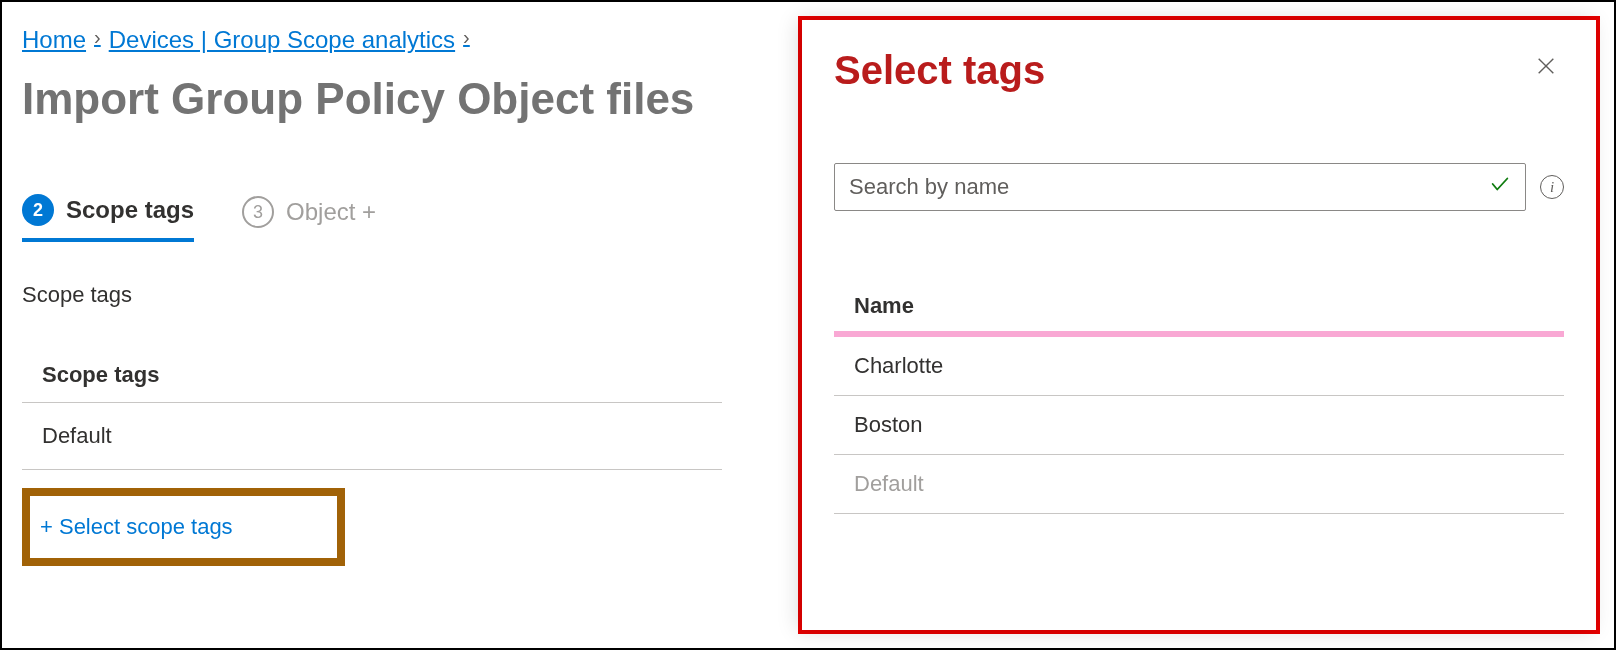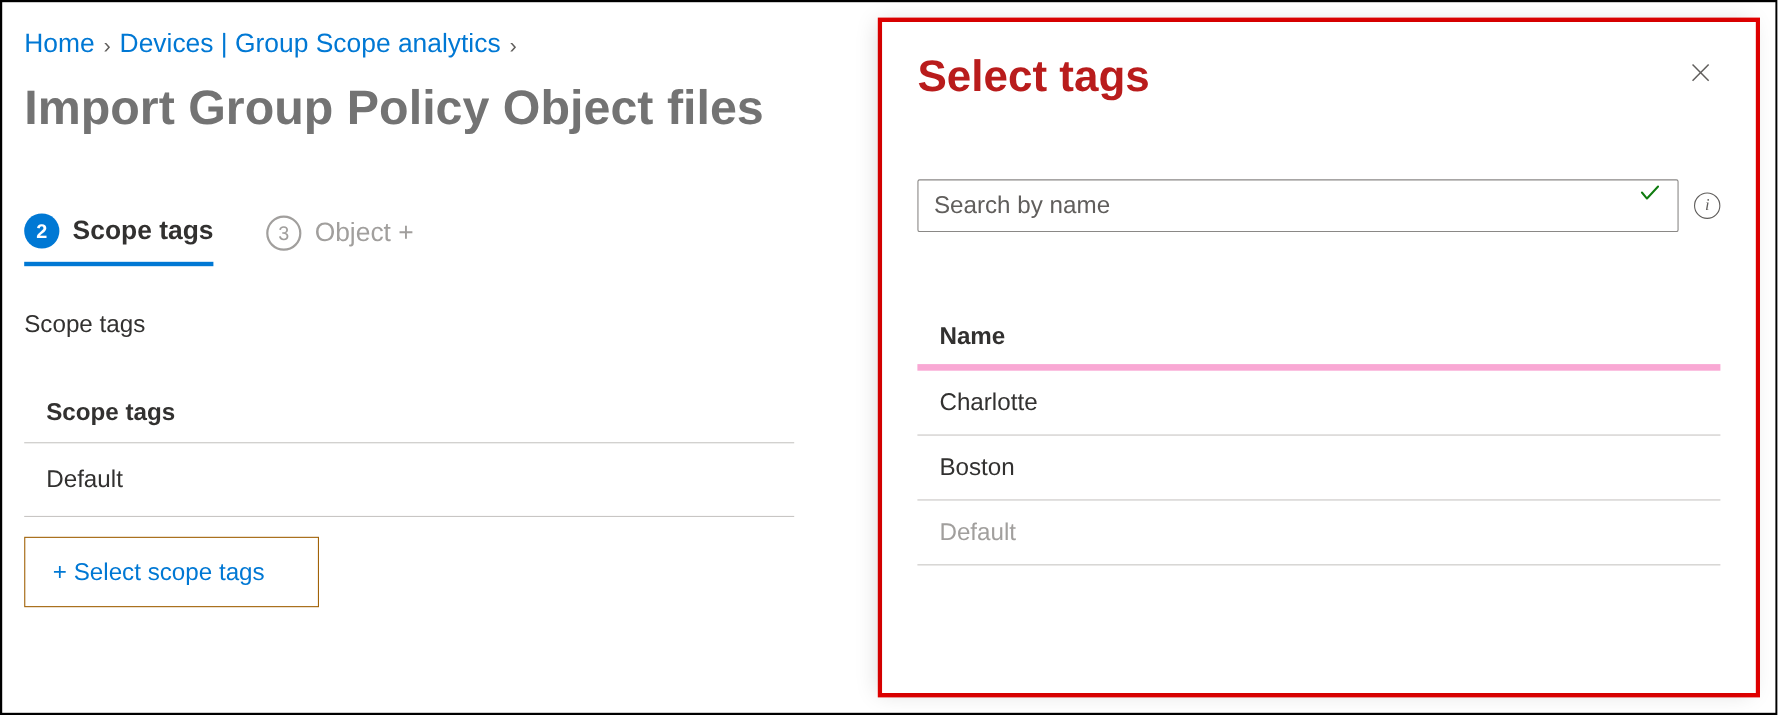--- a/index.html
+++ b/index.html
@@ -1,42 +1,42 @@
 <!DOCTYPE html>
 <html><head>
 <meta charset="utf-8">
 <style>
   * { box-sizing: border-box; margin: 0; padding: 0; }
   html, body { width: 1616px; height: 650px; font-family: "Segoe UI", Arial, sans-serif; background: #fff; color: #323130; }
   .frame { width: 1616px; height: 650px; border: 2px solid #000; position: relative; overflow: hidden; }
   .left-pane { position: absolute; left: 0; top: 0; bottom: 0; width: 740px; padding: 24px 20px 20px 20px; }
-  .breadcrumb { font-size: 24px; color: #0078d4; display: flex; align-items: flex-end; gap: 8px; margin-bottom: 20px; }
+  .breadcrumb { font-size: 24px; color: #0078d4; display: flex; align-items: flex-start; gap: 8px; margin-bottom: 20px; text-decoration: underline; }
   .breadcrumb a { color: #0078d4; text-decoration: none; }
   .breadcrumb .sep { color: #605e5c; font-size: 20px; }
   .page-title { font-size: 44px; font-weight: 600; color: #737373; margin-bottom: 70px; }
   .steps { display: flex; align-items: center; gap: 48px; margin-bottom: 10px; }
   .step { display: flex; align-items: center; gap: 12px; font-size: 24px; color: #323130; padding-bottom: 12px; }
   .step.active { border-bottom: 4px solid #0078d4; font-weight: 600; }
   .step.inactive { color: #a19f9d; }
   .badge { width: 32px; height: 32px; border-radius: 50%; display: flex; align-items: center; justify-content: center; font-size: 18px; font-weight: 600; flex: 0 0 32px; }
   .badge.done { background: #2e8b38; color: #fff; }
   .badge.num.active { background: #0078d4; color: #fff; }
   .badge.num.inactive { border: 2px solid #a19f9d; color: #a19f9d; background: #fff; font-weight: 400; }
   .section-label { font-size: 22px; color: #323130; margin-top: 40px; margin-bottom: 40px; }
   .table-header { font-size: 22px; font-weight: 600; color: #323130; padding: 14px 8px 14px 20px; border-bottom: 1px solid #c8c6c4; }
   .table-row { font-size: 22px; color: #323130; padding: 20px 8px 20px 20px; border-bottom: 1px solid #c8c6c4; }
-  .highlight-box { border: 1px solid #a16207; margin-top: 18px; padding: 18px 25px; width: 268px; }
+  .highlight-box { border: 8px solid #a16207; margin-top: 18px; padding: 18px 10px; width: 323px; }
   .link-btn { color: #0078d4; font-size: 22px; text-decoration: none; display: inline-block; }
   .flyout-highlight { position: absolute; right: 14px; top: 14px; bottom: 14px; width: 802px; border: 4px solid #e60000; }
   .flyout { position: absolute; inset: 0; background: #fff; box-shadow: -4px 0 20px rgba(0,0,0,0.15); padding: 28px 32px 20px 32px; }
   .flyout-header { display: flex; align-items: flex-start; justify-content: space-between; margin-bottom: 70px; }
   .flyout-title { font-size: 40px; font-weight: 600; color: #b91c1c; }
   .close-btn { width: 36px; height: 36px; display: flex; align-items: center; justify-content: center; cursor: pointer; color: #605e5c; }
   .search-row { display: flex; align-items: center; gap: 14px; margin-bottom: 70px; }
-  .search-box { flex: 1; height: 48px; border: 1px solid #8a8886; border-radius: 2px; display: flex; padding: 0 14px; font-size: 22px; color: #605e5c; justify-content: space-between; }
+  .search-box { flex: 1; height: 48px; border: 1px solid #8a8886; border-radius: 2px; display: flex; align-items: center; padding: 0 14px; font-size: 22px; color: #605e5c; justify-content: space-between; }
   .search-box input { border: none; outline: none; font-size: 22px; color: #323130; flex: 1; background: transparent; }
   .search-box input::placeholder { color: #605e5c; }
   .check-icon { color: #107c10; font-size: 24px; }
   .info-icon { width: 24px; height: 24px; border: 1.5px solid #605e5c; border-radius: 50%; display: flex; align-items: center; justify-content: center; font-size: 15px; color: #605e5c; font-family: Georgia, serif; font-style: italic; flex: 0 0 24px; }
   .list-header { font-size: 22px; font-weight: 600; padding: 12px 4px 12px 20px; border-bottom: 6px solid #f9a8d4; }
   .list-row { font-size: 22px; padding: 16px 4px 16px 20px; border-bottom: 1px solid #c8c6c4; cursor: pointer; }
   .list-row.disabled { color: #a19f9d; cursor: default; }
 </style>
 </head>
 <body>

